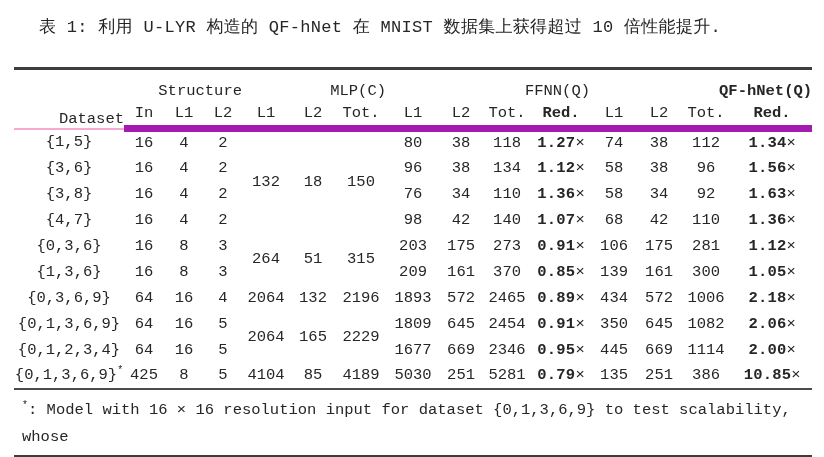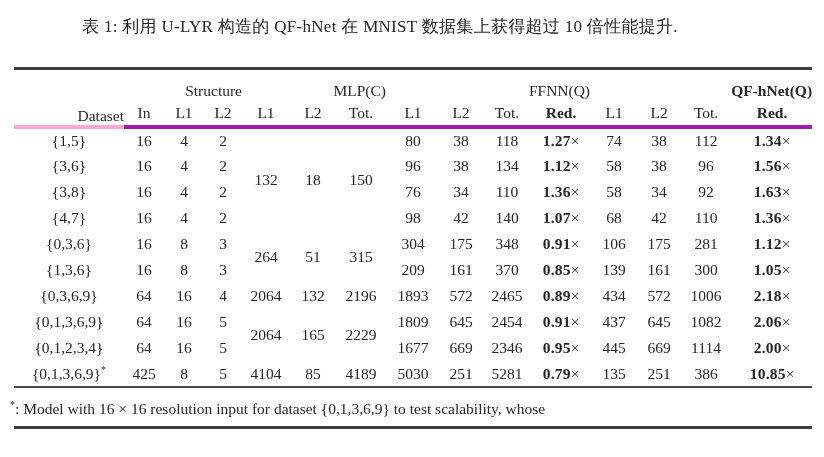--- a/index.html
+++ b/index.html
@@ -3,21 +3,21 @@
 <meta charset="utf-8">
 <style>
   html, body {
     margin: 0; padding: 0;
     background: #ffffff;
     width: 824px; height: 457px;
     overflow: hidden;
     font-family: "Liberation Serif", "DejaVu Serif", serif;
     color: #212121;
   }
-  .page { width: 760px; height: 457px; position: relative; }
+  .page { width: 760px; height: 457px; position: relative; font-family: Liberation Mono, monospace; }
 
   .caption {
     box-sizing: border-box;
     height: 67px;
     padding-top: 15px;
     text-align: center;
     font-size: 17px;
     letter-spacing: 0.3px;
     color: #262626;
   }
@@ -34,31 +34,31 @@
     font-weight: normal;
     text-align: center;
     vertical-align: middle;
     padding: 0;
     font-size: 15.5px;
     color: #262626;
     white-space: nowrap;
     overflow: hidden;
   }
   thead tr.group-row th { height: 26px; vertical-align: bottom; padding-top: 4px; text-align: right; }
-  thead tr.sub-row th { height: 25px; border-bottom: 4px solid #a21caf; vertical-align: middle; }
-  thead th.dataset-h { vertical-align: middle; border-bottom: 4px solid #f9a8d4; }
+  thead tr.sub-row th { height: 25px; border-bottom: 7px solid #a21caf; vertical-align: middle; }
+  thead th.dataset-h { vertical-align: middle; border-bottom: 2px solid #f9a8d4; }
   thead th.bold, td.redcell b, thead th.bold-sub { font-weight: bold; }
   tbody tr { height: 26px; }
   td.redcell b { letter-spacing: 0.2px; }
   sup { font-size: 10px; vertical-align: super; line-height: 0; }
 
   .footnote {
     box-sizing: border-box;
     width: 798px;
-    margin-left: 2px;
+    margin-left: 14px;
     padding: 7px 0 4px 8px;
     font-size: 15.5px;
     line-height: 27px;
     color: #262626;
   }
   .bottom-rule {
     width: 798px;
     margin-left: 14px;
     border-top: 3px solid #3d3d3d;
     height: 0;
@@ -175,23 +175,23 @@
           <td class="redcell"><b>1.36</b>×</td>
         </tr>
         <tr>
           <td>{0,3,6}</td>
           <td>16</td>
           <td>8</td>
           <td>3</td>
           <td rowspan="2">264</td>
           <td rowspan="2">51</td>
           <td rowspan="2">315</td>
-          <td>304</td>
+          <td>203</td>
           <td>175</td>
-          <td>348</td>
+          <td>273</td>
           <td class="redcell"><b>0.91</b>×</td>
           <td>106</td>
           <td>175</td>
           <td>281</td>
           <td class="redcell"><b>1.12</b>×</td>
         </tr>
         <tr>
           <td>{1,3,6}</td>
           <td>16</td>
           <td>8</td>
@@ -227,21 +227,21 @@
           <td>64</td>
           <td>16</td>
           <td>5</td>
           <td rowspan="2">2064</td>
           <td rowspan="2">165</td>
           <td rowspan="2">2229</td>
           <td>1809</td>
           <td>645</td>
           <td>2454</td>
           <td class="redcell"><b>0.91</b>×</td>
-          <td>437</td>
+          <td>350</td>
           <td>645</td>
           <td>1082</td>
           <td class="redcell"><b>2.06</b>×</td>
         </tr>
         <tr>
           <td>{0,1,2,3,4}</td>
           <td>64</td>
           <td>16</td>
           <td>5</td>
           <td>1677</td>

